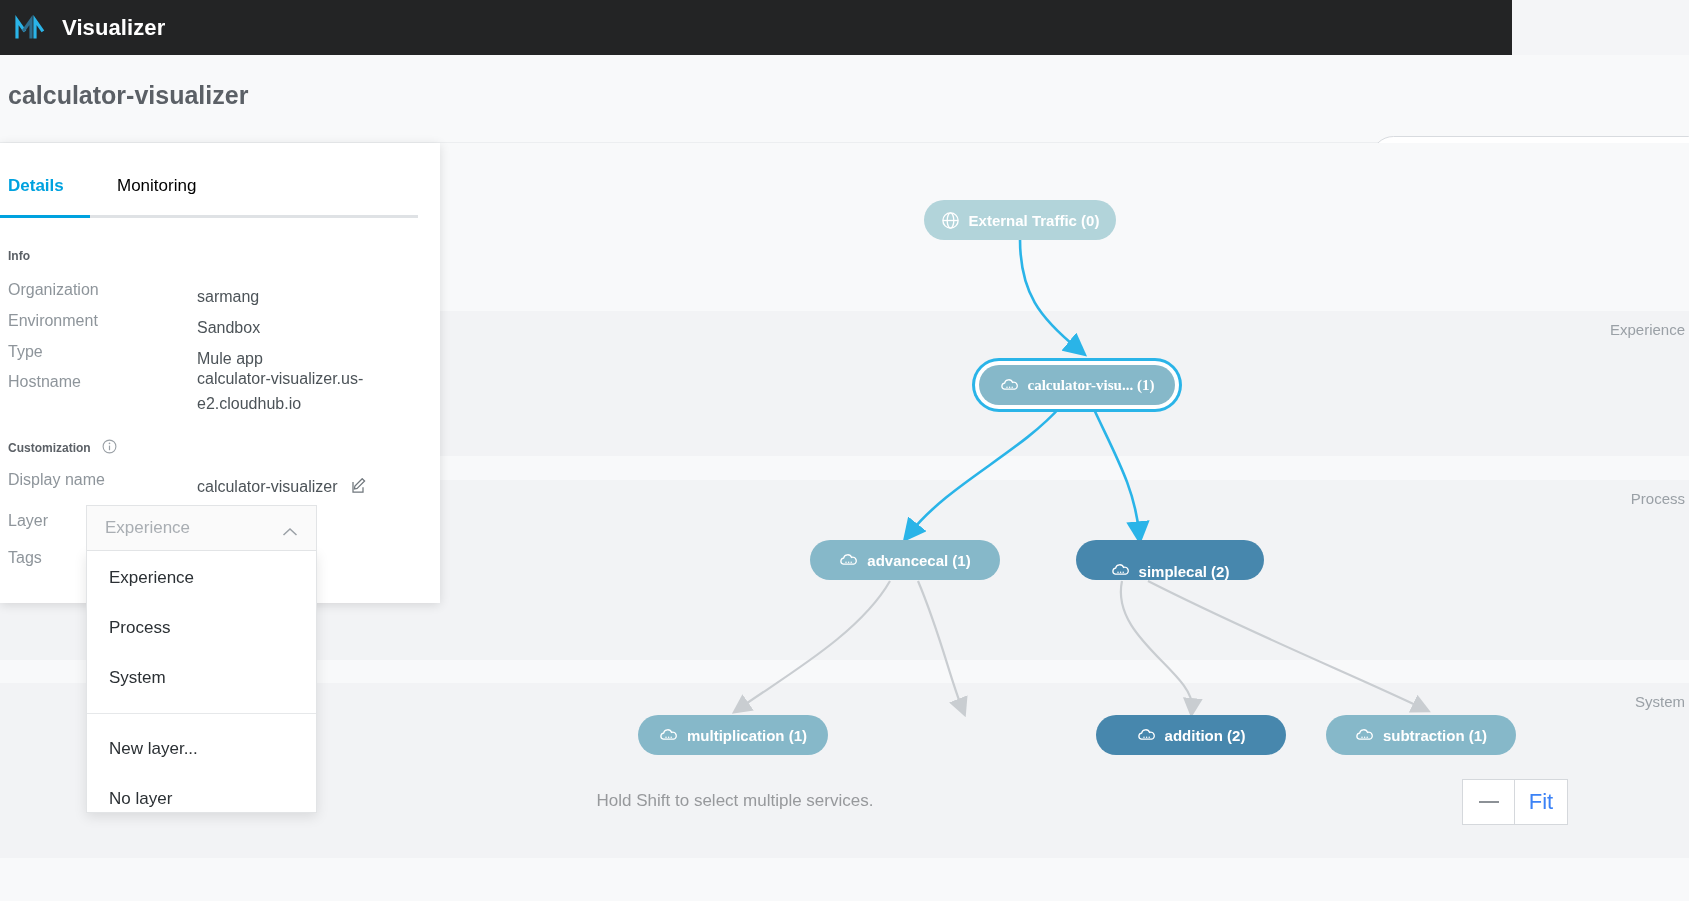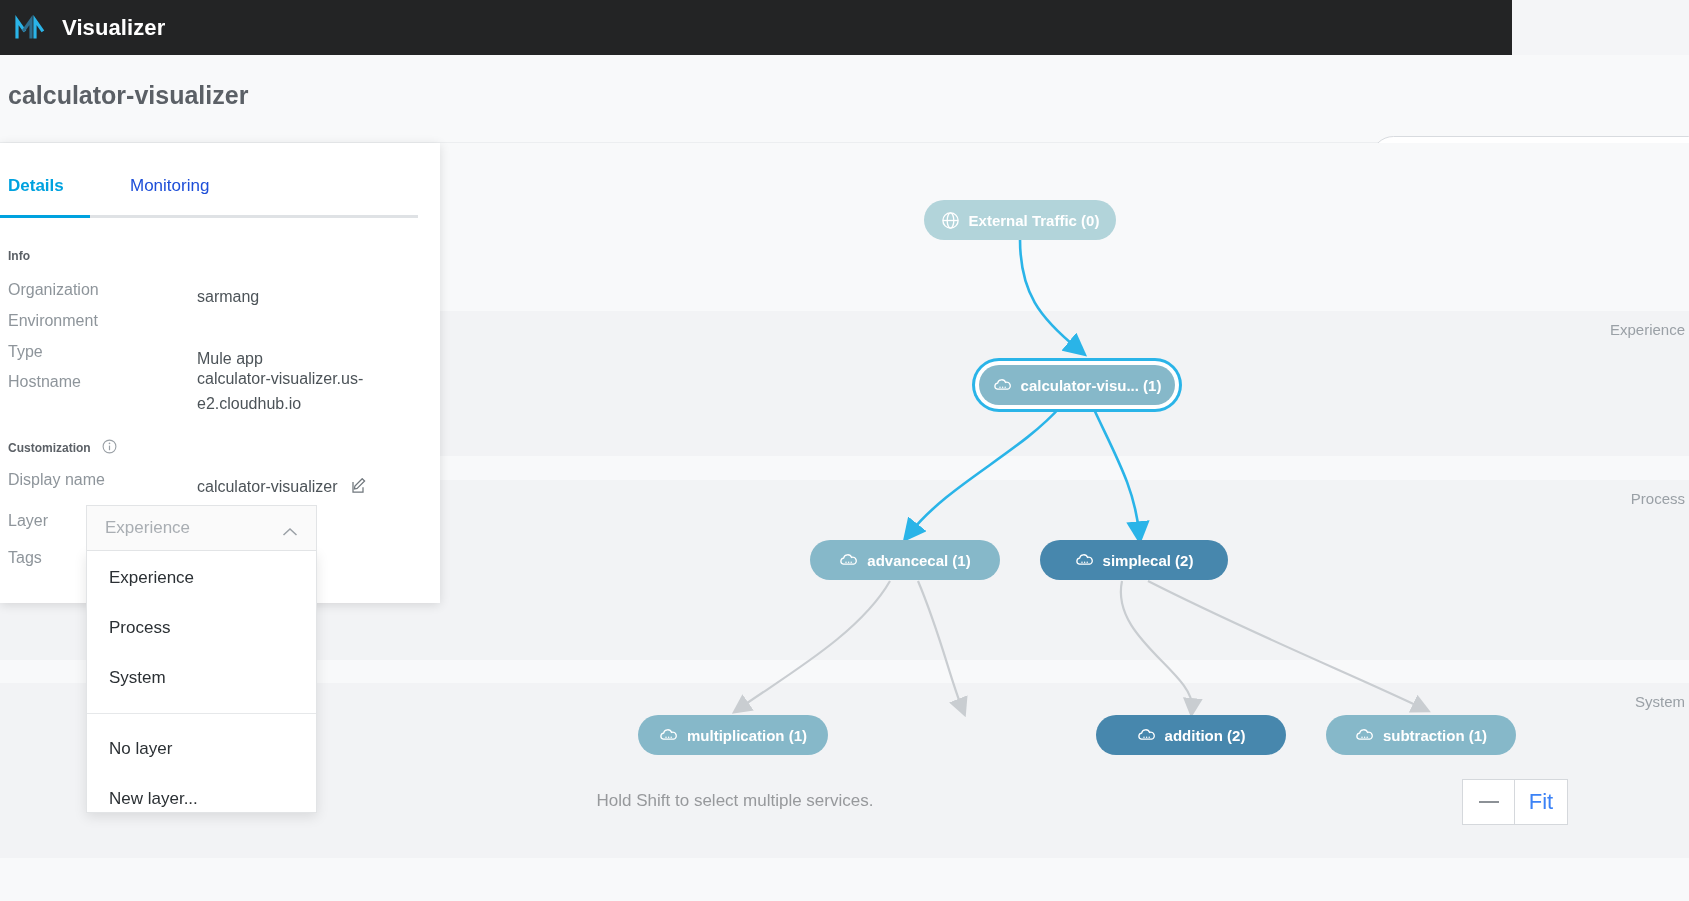--- a/index.html
+++ b/index.html
@@ -65,20 +65,21 @@
     display: flex; align-items: center; justify-content: center;
     color: #ffffff; font-size: 15px; font-weight: bold; white-space: nowrap;
     padding: 0 20px;
   }
   .node .nicon { width: 19px; height: 19px; flex: 0 0 19px; margin-right: 9px; }
   .node-ext   { background: #b2d4da; }
   .node-light { background: #86b8c9; }
   .node-dark  { background: #4787ad; }
   .node-sel {
     box-shadow: 0 0 0 4px #ffffff, 0 0 0 7px #2ab4e8;
+    font-family: Liberation Serif, serif;
   }
 
   .hint {
     position: absolute; left: 0; top: 648px; width: 1470px; text-align: center;
     font-size: 17px; color: #97999c;
   }
 
   
   .zoomctl {
     position: absolute; left: 1462px; top: 636px; height: 46px;
@@ -94,21 +95,21 @@
   
   .panel {
     position: absolute; left: 0; top: 143px; width: 440px; height: 460px;
     background: #ffffff; box-shadow: 0 2px 10px rgba(0,0,0,.12);
   }
   .tabs { position: absolute; left: 0; top: 33px; width: 418px; height: 43px; }
   .tab {
     position: absolute; top: 0; font-size: 17px; padding-bottom: 14px;
   }
   .tab-active { left: 8px; color: #00a2df; font-weight: bold; }
-  .tab-inactive { left: 117px; color: #1d4ed8; margin-left: 13px; }
+  .tab-inactive { left: 117px; color: #000000; }
   .tab-rule {
     position: absolute; left: 0; top: 72px; width: 418px; height: 3px; background: #dfe2e5;
   }
   .tab-rule-active {
     position: absolute; left: 0; top: 72px; width: 90px; height: 3px; background: #00a2df;
   }
   .sec-title {
     position: absolute; left: 8px; font-size: 12px; font-weight: bold; color: #5b6066;
   }
   .row-key {
@@ -236,21 +237,21 @@
         <svg viewBox="0 0 19 19" width="19" height="19">
           <path d="M4.3 13.2 a3.1 3.1 0 0 1 .3 -6.1 a4.2 4.2 0 0 1 8 -.7 a3.4 3.4 0 0 1 2.2 6.8 z" fill="none" stroke="#fff" stroke-width="1.3"></path>
           <circle cx="7" cy="11.3" r=".75" fill="#fff"></circle>
           <circle cx="9.6" cy="11.3" r=".75" fill="#fff"></circle>
           <circle cx="12.2" cy="11.3" r=".75" fill="#fff"></circle>
         </svg>
       </span>
       <span>advancecal (1)</span>
     </div>
 
-    <div class="node node-dark" style="left:1040px; top:397px; width:188px;">
+    <div class="node node-dark" style="left:1076px; top:397px; width:188px;align-items:flex-end;">
       <span class="nicon">
         <svg viewBox="0 0 19 19" width="19" height="19">
           <path d="M4.3 13.2 a3.1 3.1 0 0 1 .3 -6.1 a4.2 4.2 0 0 1 8 -.7 a3.4 3.4 0 0 1 2.2 6.8 z" fill="none" stroke="#fff" stroke-width="1.3"></path>
           <circle cx="7" cy="11.3" r=".75" fill="#fff"></circle>
           <circle cx="9.6" cy="11.3" r=".75" fill="#fff"></circle>
           <circle cx="12.2" cy="11.3" r=".75" fill="#fff"></circle>
         </svg>
       </span>
       <span>simplecal (2)</span>
     </div>
@@ -309,20 +310,21 @@
     </div>
     <div class="tab-rule"></div>
     <div class="tab-rule-active"></div>
 
     <div class="sec-title" style="top:106px;">Info</div>
 
     <div class="row-key" style="top:138px;">Organization</div>
     <div class="row-val" style="top:138px;">sarmang</div>
 
     <div class="row-key" style="top:169px;">Environment</div>
+    <div class="row-val" style="top:169px;">Sandbox</div>
 
     <div class="row-key" style="top:200px;">Type</div>
     <div class="row-val" style="top:200px;">Mule app</div>
 
     <div class="row-key" style="top:230px;">Hostname</div>
     <div class="row-val" style="top:224px; line-height:1.55;">calculator-visualizer.us-e2.cloudhub.io</div>
 
     <div class="sec-title" style="top:296px;">
       <span>Customization</span>
       <span class="info-icon">
@@ -359,18 +361,18 @@
   </div>
 
   <div class="dropdown">
     <div class="dd-group-1">
       <div class="dd-item">Experience</div>
       <div class="dd-item">Process</div>
       <div class="dd-item">System</div>
     </div>
     <div class="dd-sep"></div>
     <div>
+      <div class="dd-item">New layer...</div>
       <div class="dd-item">No layer</div>
-      <div class="dd-item">New layer...</div>
     </div>
   </div>
 
 </div>
 
 </body></html>

